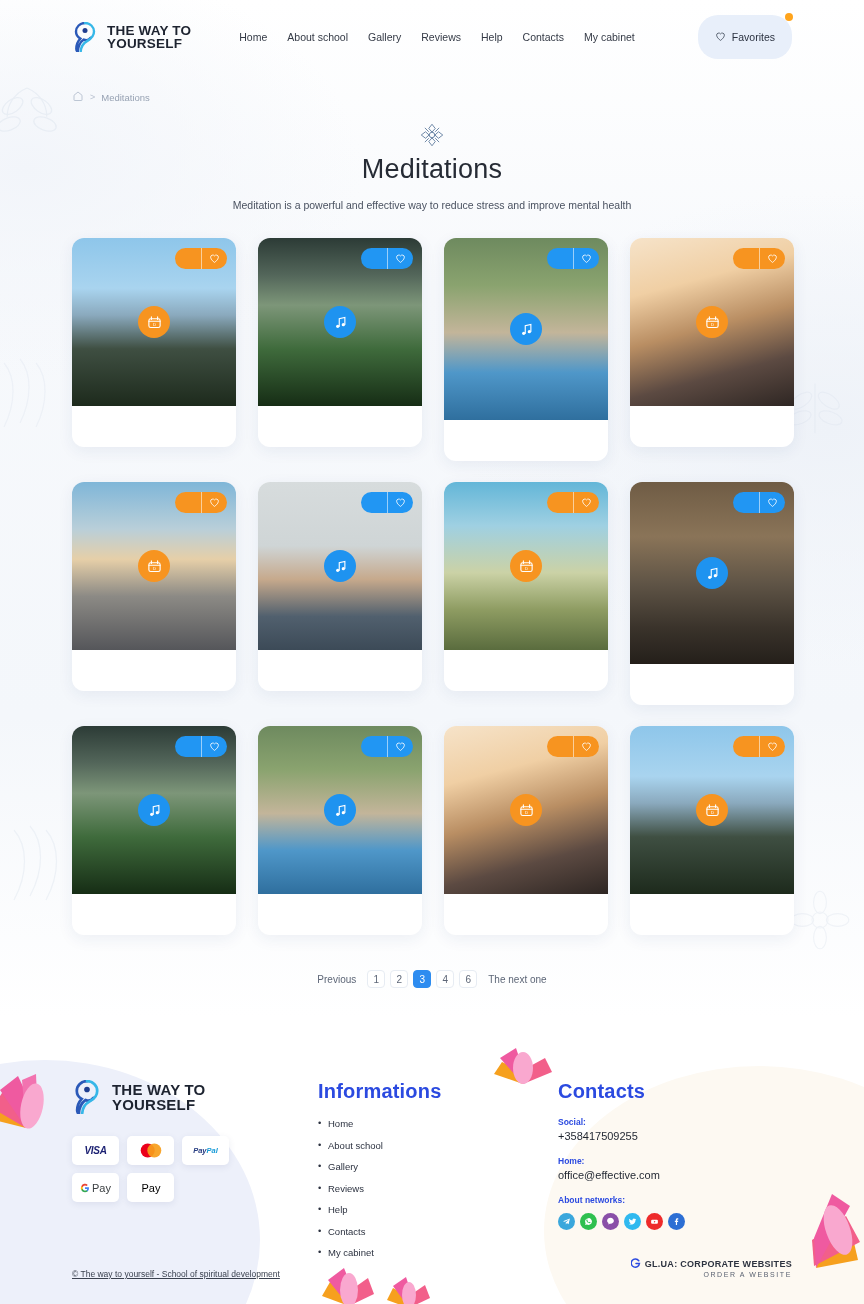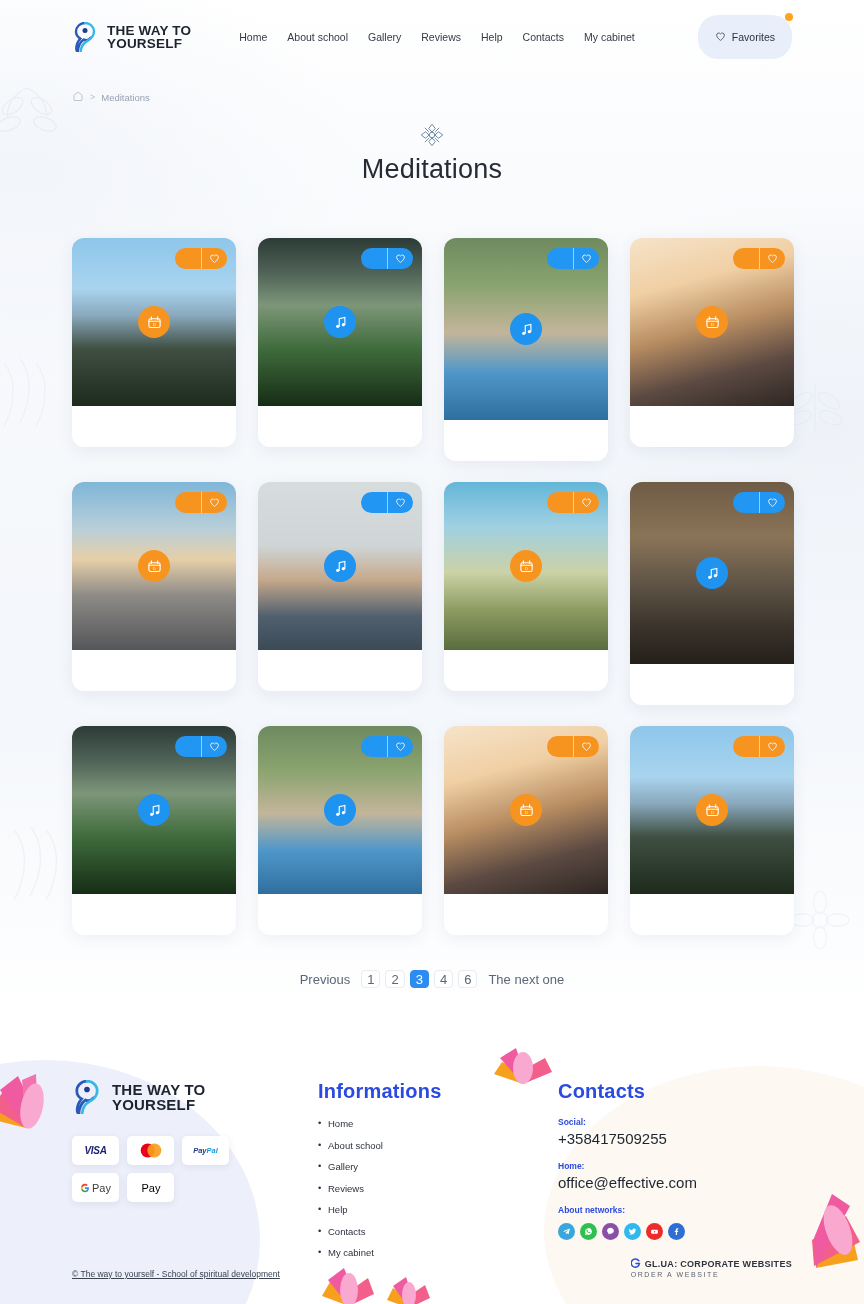--- a/index.html
+++ b/index.html
@@ -109,21 +109,21 @@
   .card-name { margin-top: 8px; font-size: 11px; font-weight: bold; color: #262b35; line-height: 15px; }
 
   
   .pager {
     position: absolute; left: 0; top: 970px; width: 864px;
     display: flex; justify-content: center; align-items: center; gap: 5px; z-index: 5;
   }
   .pg {
     min-width: 18px; height: 18px; border-radius: 4px;
     display: flex; align-items: center; justify-content: center;
-    font-size: 13px; color: #5d6personally; color: #5d6677; background: #fff;
+    font-size: 10px; color: #5d6personally; color: #5d6677; background: #fff;
     border: 1px solid #e7ecf3; padding: 0 5px; cursor: pointer;
   }
   .pg.word { border-color: transparent; background: transparent; color: #5d6677; }
   .pg.active { background: #2d8cf0; border-color: #2d8cf0; color: #fff; }
 
   
   .footer { position: absolute; left: 0; top: 1032px; width: 864px; height: 272px; z-index: 3; }
   .footer-bg-left {
     position: absolute; left: -170px; top: 28px; width: 430px; height: 360px;
     background: #edf0fa; border-radius: 50%;
@@ -146,26 +146,26 @@
   }
 
   .col-info { position: absolute; left: 318px; top: 48px; width: 190px; }
   .col-contacts { position: absolute; left: 558px; top: 48px; width: 220px; }
   .f-h { font-size: 20px; font-weight: bold; color: #2b4ae0; letter-spacing: .2px; }
   .f-list { margin-top: 15px; list-style: none; }
   .f-list li { font-size: 9.5px; color: #2c3240; margin-bottom: 10.5px; position: relative; padding-left: 10px; }
   .f-list li::before { content: "•"; position: absolute; left: 0; top: -1px; color: #2c3240; }
 
   .c-lbl { font-size: 8.5px; font-weight: bold; color: #2b4ae0; margin-top: 14px; }
-  .c-val { font-size: 15px; color: #1f2530; margin-top: 3px; }
+  .c-val { font-size: 11px; color: #1f2530; margin-top: 3px; }
   .socials { margin-top: 8px; display: flex; gap: 5px; }
   .soc { width: 17px; height: 17px; border-radius: 50%; display: flex; align-items: center; justify-content: center; }
 
   .copy { position: absolute; left: 72px; top: 1269px; font-size: 8.5px; color: #3a414f; z-index: 6; text-decoration: underline; }
-  .glua { position: absolute; right: 72px; top: 1258px; z-index: 6; }
+  .glua { position: absolute; right: 72px; top: 1258px; text-align: right; z-index: 6; }
   .glua-top { display: flex; align-items: center; gap: 4px; justify-content: flex-end; }
   .glua-t1 { font-size: 9px; font-weight: bold; color: #2d3340; letter-spacing: .3px; }
   .glua-t2 { font-size: 7px; color: #5a6271; letter-spacing: 1.6px; margin-top: 2px; }
 
   .lotus { position: absolute; pointer-events: none; z-index: 5; }
 </style>
 </head>
 <body>
 
 <div class="page">
@@ -252,20 +252,21 @@
 
   <div class="title-wrap">
     <svg class="title-orn" viewBox="0 0 40 40">
       <g fill="none" stroke="#4a6a90" stroke-width="1.2">
         <circle cx="20" cy="20" r="4.2"></circle>
         <path d="M20 3.5 25 10l-5 5.5L15 10zM20 36.5 25 30l-5-5.5L15 30zM3.5 20 10 15l5.5 5L10 25zM36.5 20 30 15l-5.5 5L30 25z"></path>
         <path d="M9 9l6 6M31 9l-6 6M9 31l6-6M31 31l-6-6"></path>
       </g>
     </svg>
     <h1 class="page-title">Meditations</h1>
+    <div class="page-sub">Meditation is a powerful and effective way to reduce stress and improve mental health</div>
   </div>
 
   <div class="grid" id="grid">
       <div class="row">
         <div class="card">
           <div class="card-media">
             <div class="card-img" style="background:linear-gradient(180deg,#8ec6ea 0%,#a9d4ef 30%,#8aa9bd 46%,#3f4f42 66%,#1d2a1c 100%)"></div>
             <div class="badge-group">
               <div class="badge-type video">
                 <span></span>

